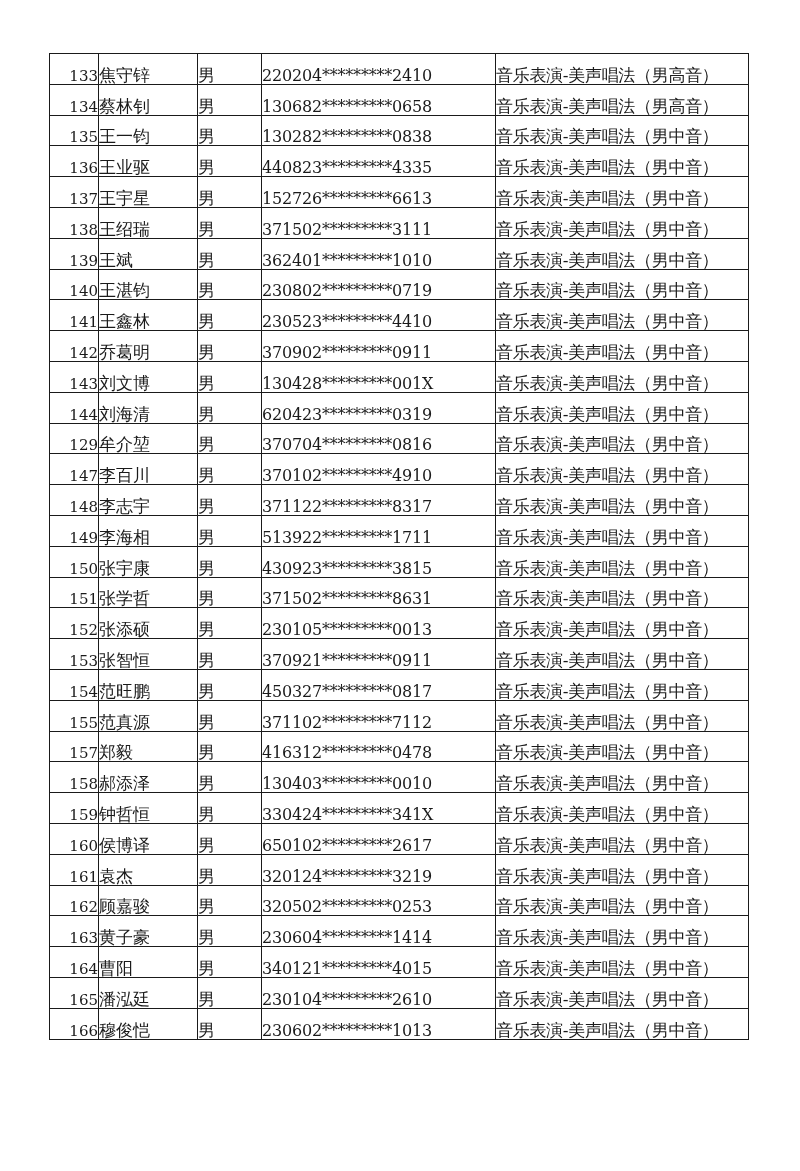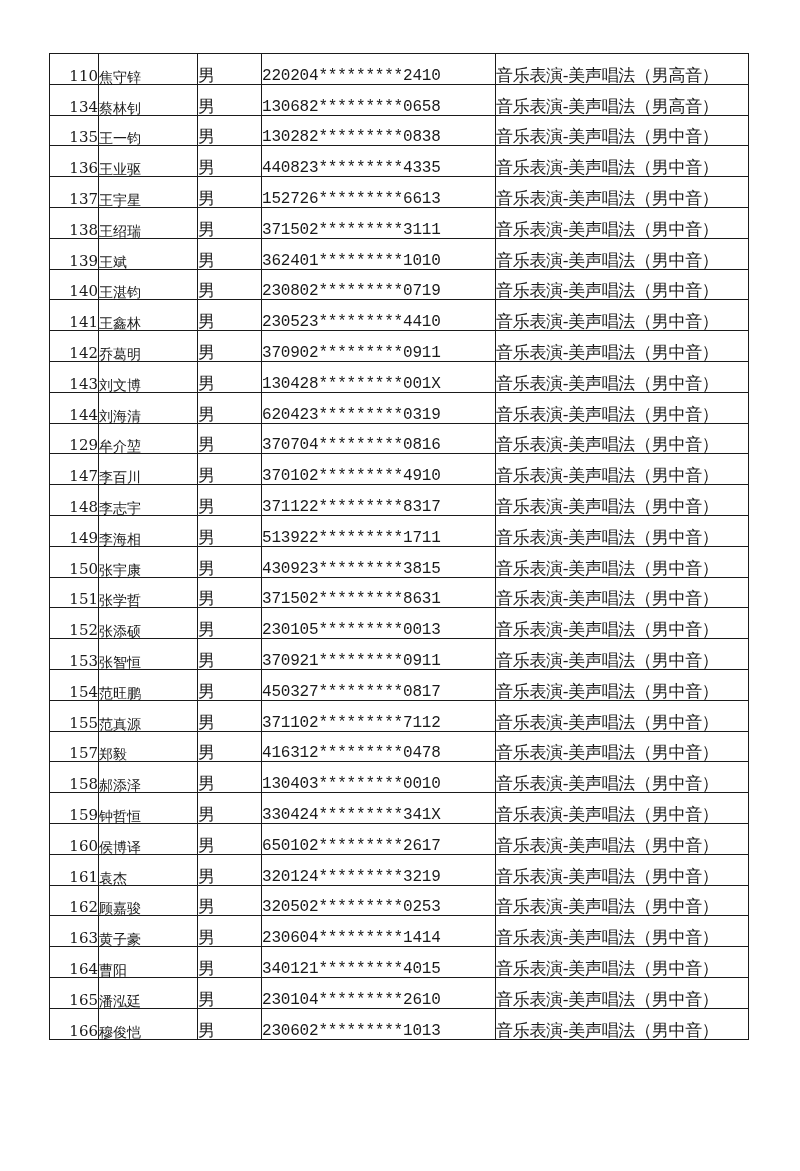--- a/index.html
+++ b/index.html
@@ -15,32 +15,32 @@
     .sheet td {
       border: 1.5px solid #1a1a1a;
       height: 29.8px;
       padding: 0;
       overflow: hidden;
       white-space: nowrap;
       vertical-align: bottom;
       line-height: 1;
     }
     .c-no { width: 48px; text-align: right; vertical-align: top; font-size: 15px; padding-right: 1px; padding-top: 3px; }
-    .c-name { width: 98px; font-size: 14px; padding-left: 2px; padding-bottom: 3px; }
+    .c-name { width: 98px; font-size: 17px; padding-left: 2px; padding-bottom: 3px; }
     .c-sex { width: 63px; font-size: 17px; padding-left: 4px; padding-bottom: 3px; }
-    .c-id { width: 233px; font-size: 16px; padding-left: 3px; padding-bottom: 3px; letter-spacing: -0.2px; font-family: Liberation Mono, monospace; }
+    .c-id { width: 233px; font-size: 16px; padding-left: 3px; padding-bottom: 3px; letter-spacing: -0.2px; }
     .c-major { font-size: 17px; padding-left: 5px; vertical-align: middle; letter-spacing: -0.3px; }
   </style>
 </head>
 <body>
 
 <table class="sheet">
   <tbody id="rows">
       <tr>
-        <td class="c-no">110</td>
+        <td class="c-no">133</td>
         <td class="c-name">焦守锌</td>
         <td class="c-sex">男</td>
         <td class="c-id">220204*********2410</td>
         <td class="c-major">音乐表演-美声唱法（男高音）</td>
       </tr>
       <tr>
         <td class="c-no">134</td>
         <td class="c-name">蔡林钊</td>
         <td class="c-sex">男</td>
         <td class="c-id">130682*********0658</td>

